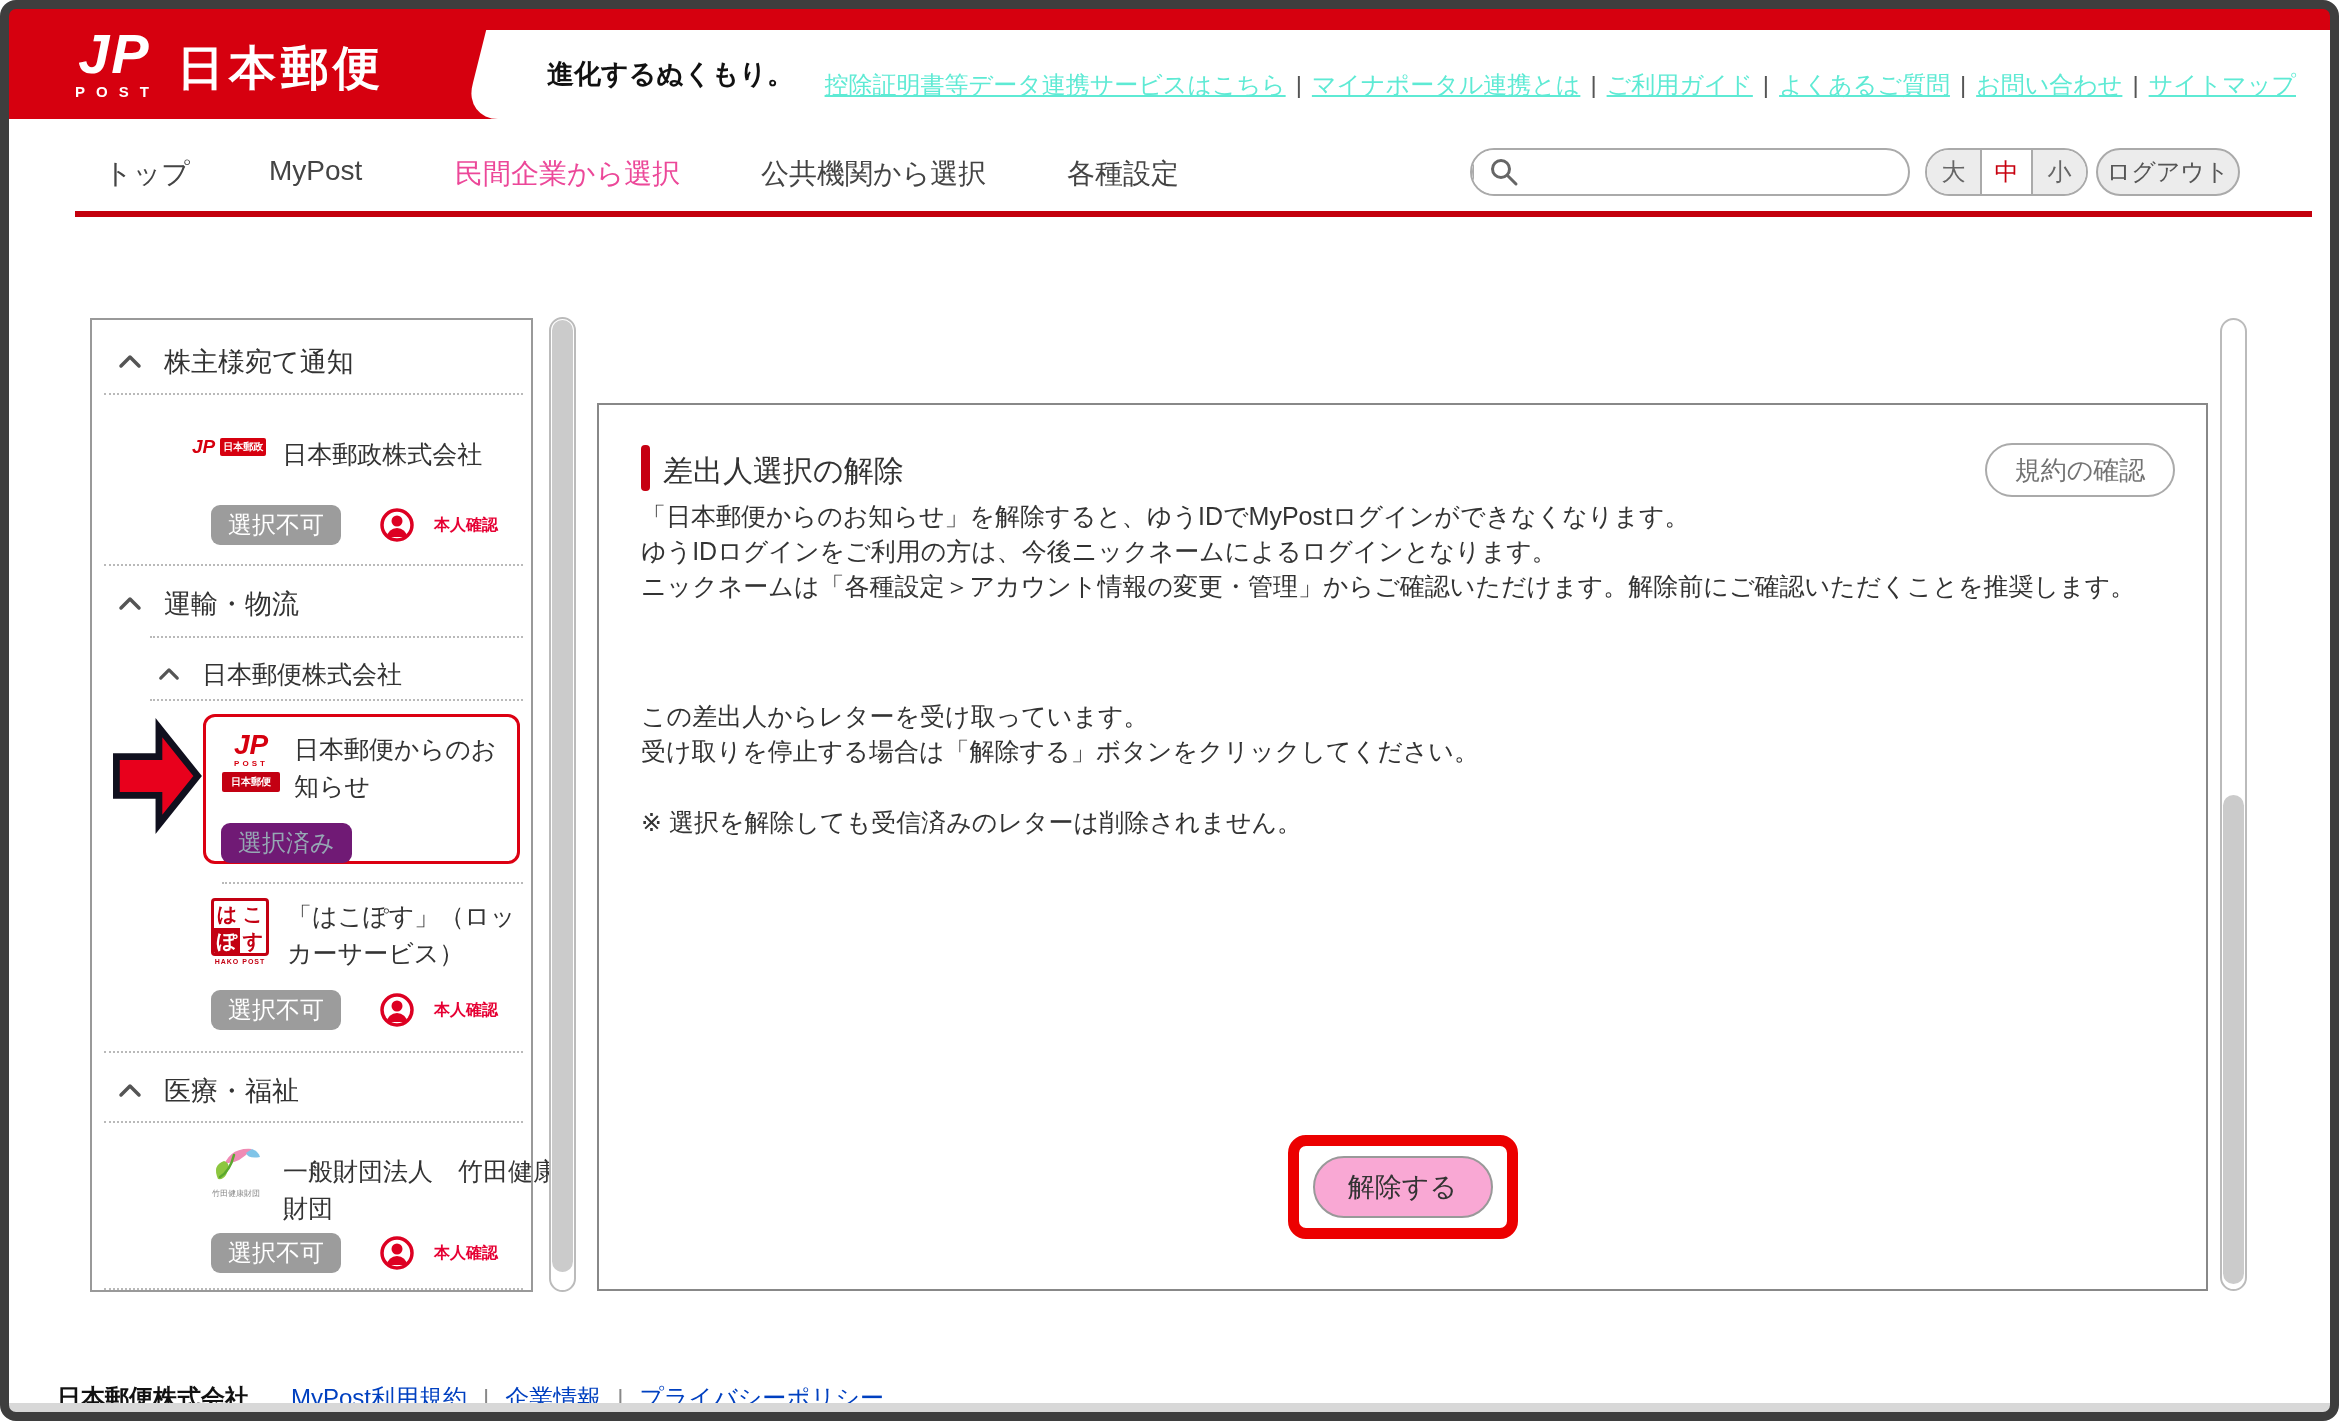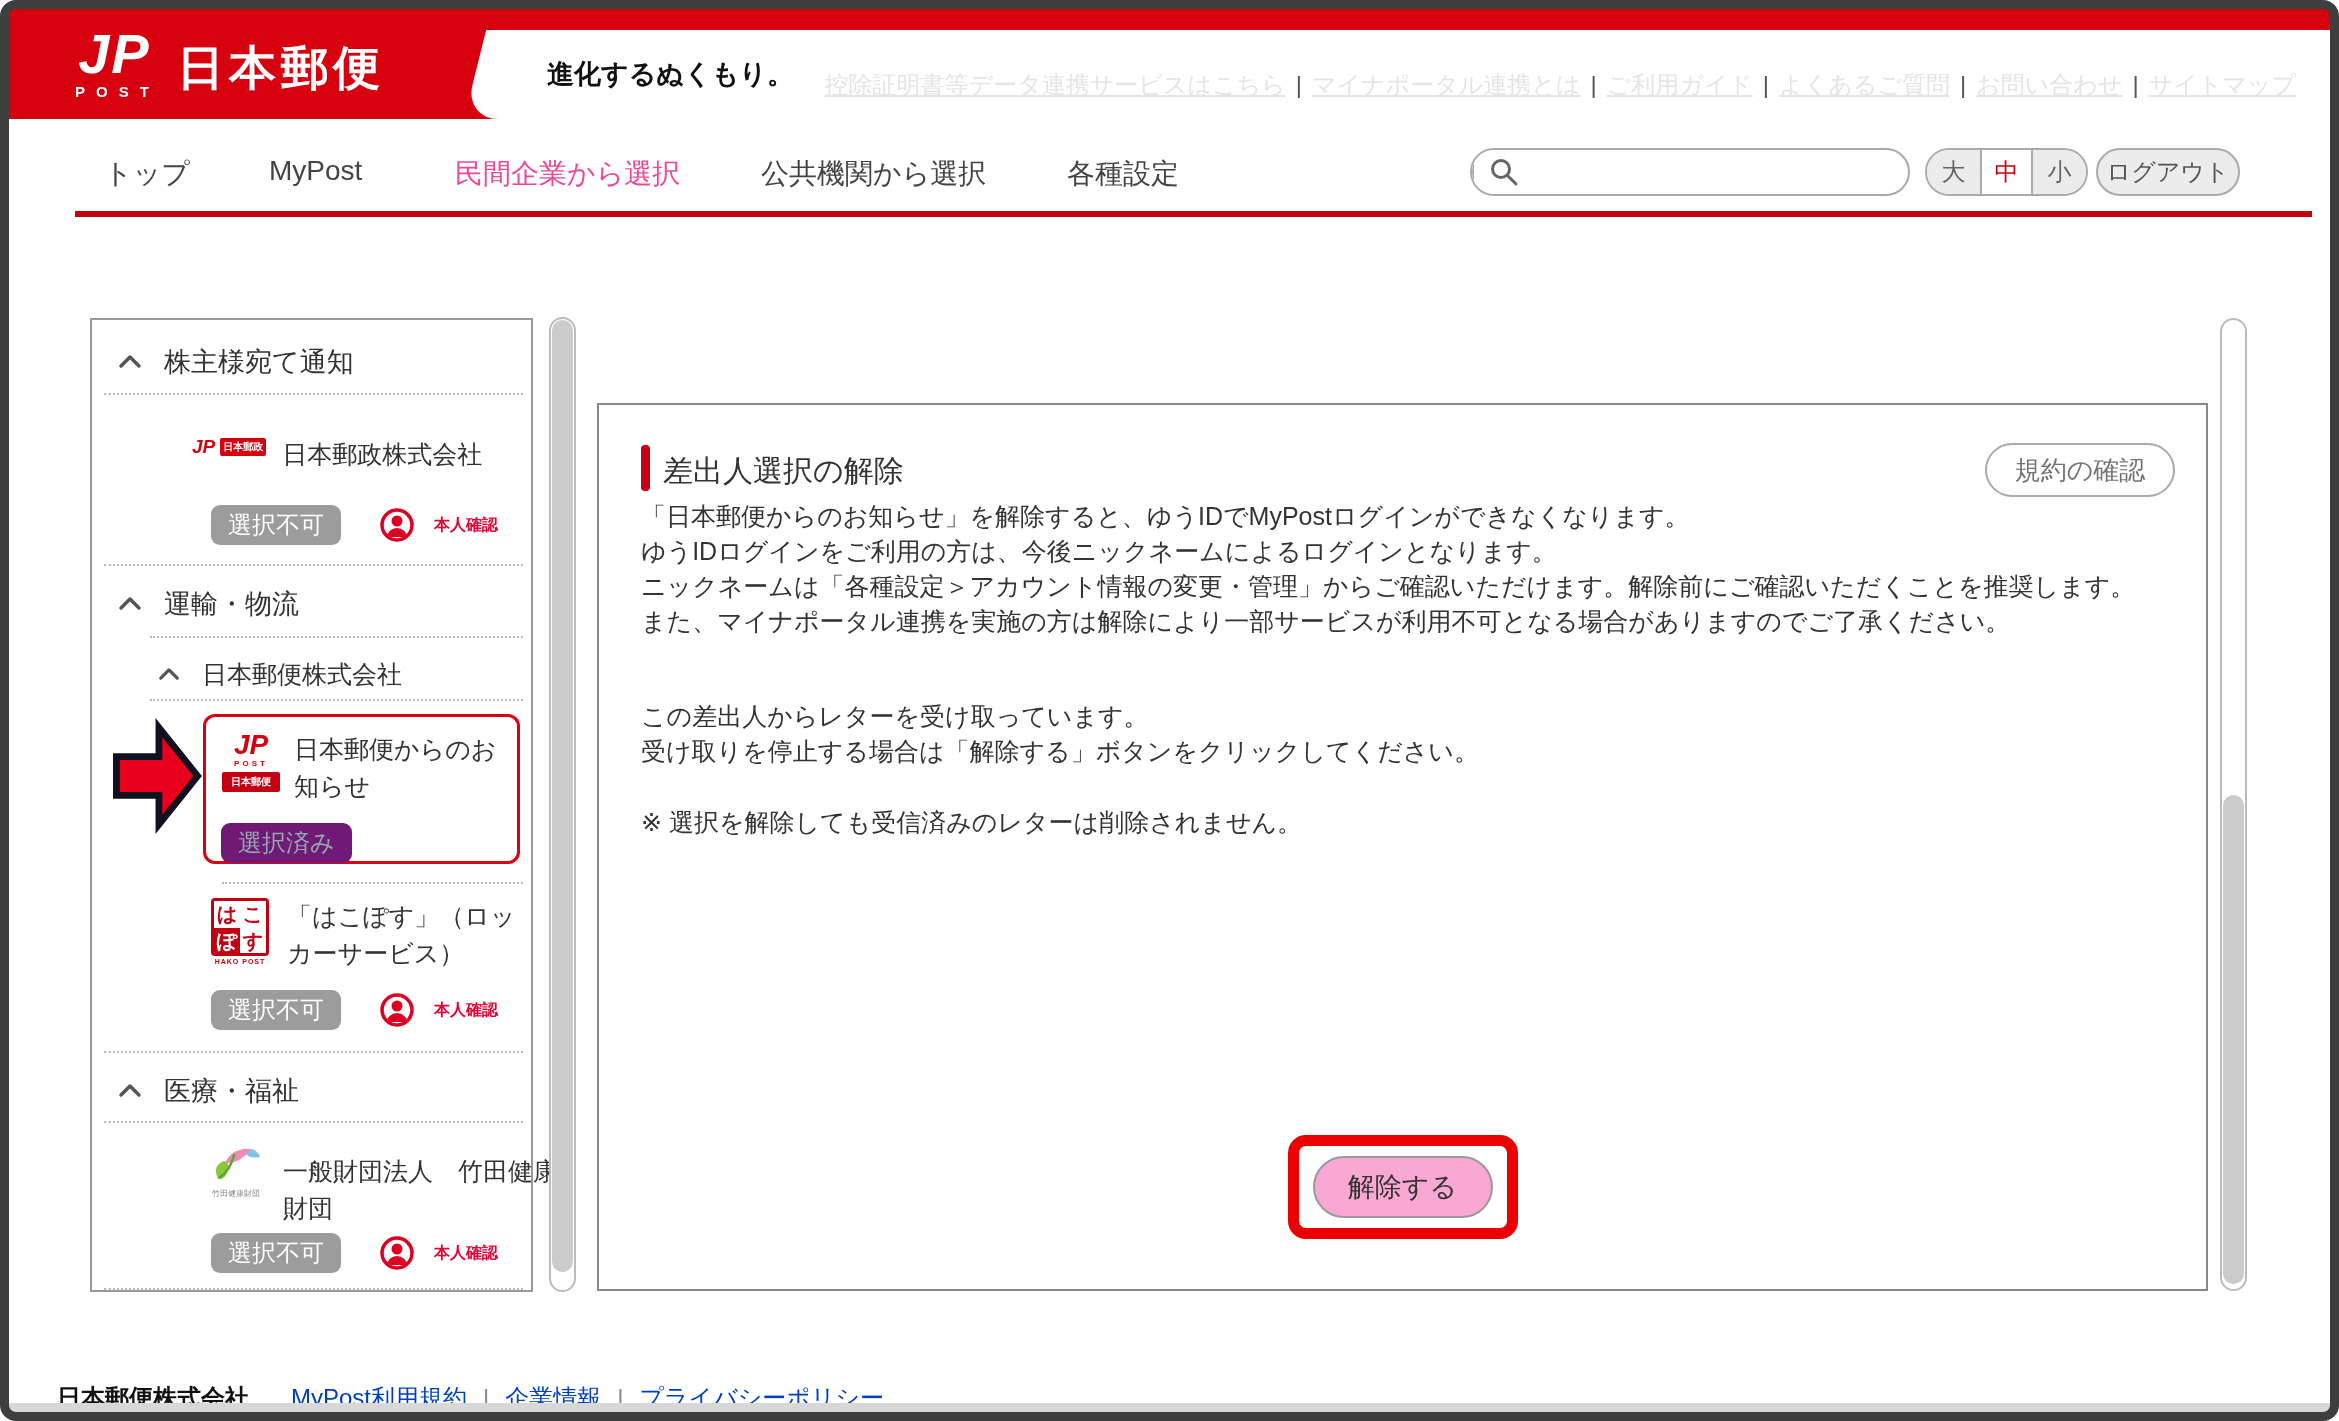--- a/index.html
+++ b/index.html
@@ -13,21 +13,21 @@
   .header { position:absolute; left:9px; right:9px; top:9px; height:110px; background:#d6000f; overflow:hidden; }
   .tagline-panel { position:absolute; left:455px; top:21px; width:2000px; height:89px; background:#fff;
                    border-bottom-left-radius:34px; transform:skewX(-14deg); transform-origin:0 100%; }
   .tagline { display:inline-block; transform:skewX(14deg); margin-left:72px; line-height:89px;
              font-weight:bold; font-size:27px; color:#111; }
   .logo { position:absolute; left:60px; top:16px; color:#fff; text-align:center; }
   .logo .jp { font-size:56px; font-weight:900; font-style:italic; letter-spacing:2px; line-height:58px; }
   .logo .post { font-size:15px; font-weight:bold; letter-spacing:11px; margin-left:6px; line-height:18px; }
   .brand { position:absolute; left:168px; top:28px; color:#fff; font-weight:bold; font-size:47px; letter-spacing:5px; }
   .top-links { position:absolute; right:34px; top:60px; font-size:24px; z-index:2; white-space:nowrap; }
-  .top-links a { color:#e5e5e5; text-decoration:underline; }
+  .top-links a { color:#5eead4; text-decoration:underline; }
   .top-links .sep { color:#555; margin:0 10px; text-decoration:none; }
 
   
   .nav { position:absolute; left:9px; right:9px; top:119px; height:104px; background:#fff; }
   .nav-underline { position:absolute; left:66px; right:18px; bottom:6px; height:6px; background:#c3000d; }
   .nav-item { position:absolute; top:36px; font-size:28px; color:#444; cursor:pointer; }
   .nav-item.active { color:#ec4899; }
   .ni0{left:95px;} .ni1{left:260px;} .ni2{left:446px;} .ni3{left:752px;} .ni4{left:1058px;}
   .searchbox { position:absolute; left:1461px; top:29px; width:440px; height:48px;
                border:2px solid #aaa; border-radius:24px; display:flex; overflow:hidden; background:#fff; }
@@ -272,21 +272,20 @@
 
   <div class="main">
     <div class="title-bar"></div>
     <div class="main-title">差出人選択の解除</div>
     <button class="pill terms-btn">規約の確認</button>
 
     <div class="para p1">
       <div>「日本郵便からのお知らせ」を解除すると、ゆうIDでMyPostログインができなくなります。</div>
       <div>ゆうIDログインをご利用の方は、今後ニックネームによるログインとなります。</div>
       <div>ニックネームは「各種設定＞アカウント情報の変更・管理」からご確認いただけます。解除前にご確認いただくことを推奨します。</div>
-      <div>また、マイナポータル連携を実施の方は解除により一部サービスが利用不可となる場合がありますのでご了承ください。</div>
     </div>
 
     <div class="para p2">
       <div>この差出人からレターを受け取っています。</div>
       <div>受け取りを停止する場合は「解除する」ボタンをクリックしてください。</div>
     </div>
 
     <div class="para note">※ 選択を解除しても受信済みのレターは削除されません。</div>
 
     <div class="release-zone">

